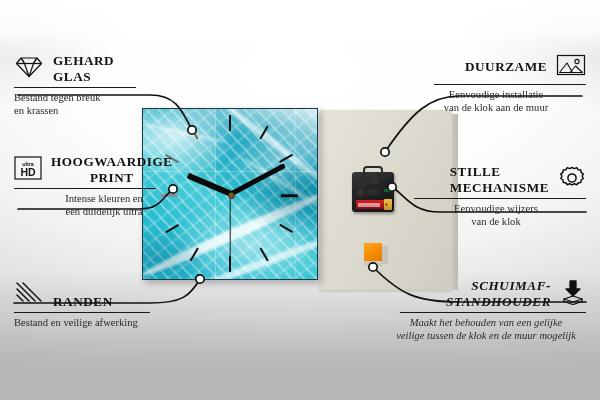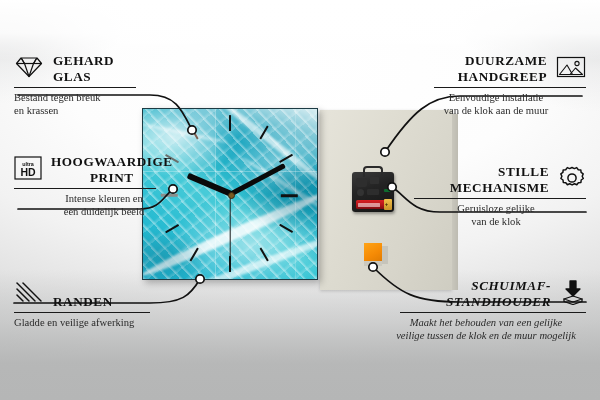--- a/index.html
+++ b/index.html
@@ -276,21 +276,21 @@
         </svg>
       </span>
       <span class="f-title">
         <span>HOOGWAARDIGE</span><br>
         <span>PRINT</span>
       </span>
     </div>
     <div class="f-rule" style="width:142px;"></div>
     <div class="f-desc">
       <span>Intense kleuren en</span><br>
-      <span>een duidelijk beeld</span>
+      <span>een duidelijk ultra</span>
     </div>
   </div>
 
   <div class="feature" style="left:14px;top:278px;width:190px;">
     <div class="f-head">
       <span class="icon">
         <svg width="30" height="24" viewBox="0 0 30 24">
           <g stroke="#111" stroke-width="1.5" stroke-linecap="round">
             <path d="M3 3 L21 21"></path>
             <path d="M3 9 L15 21"></path>
@@ -299,64 +299,63 @@
           </g>
         </svg>
       </span>
       <span class="f-title">
         <br>
         <span>RANDEN</span>
       </span>
     </div>
     <div class="f-rule" style="width:136px;"></div>
     <div class="f-desc">
-      <span>Gladde en veilige afwerking</span>
+      <span>Bestand en veilige afwerking</span>
     </div>
   </div>
 
   <div class="feature" style="left:406px;top:53px;width:180px;">
     <div class="f-head right">
       <span class="f-title" style="text-align:right;">
         <span>DUURZAME</span><br>
-        <span>HANDGREEP</span>
       </span>
       <span class="icon">
         <svg width="30" height="24" viewBox="0 0 30 24">
           <rect x="1.5" y="2.5" width="27" height="19" fill="none" stroke="#111" stroke-width="1.2"></rect>
           <circle cx="21" cy="8.5" r="2.1" fill="none" stroke="#111" stroke-width="1.1"></circle>
           <path d="M3.5 19.5 L11 10 L16.5 19.5 Z" fill="none" stroke="#111" stroke-width="1.1" stroke-linejoin="round"></path>
           <path d="M14 19.5 L19.5 13 L26.5 19.5 Z" fill="none" stroke="#111" stroke-width="1.1" stroke-linejoin="round"></path>
         </svg>
       </span>
     </div>
     <div class="f-rule" style="width:152px;margin-left:auto;"></div>
     <div class="f-desc right">
       <span>Eenvoudige installatie</span><br>
       <span>van de klok aan de muur</span>
     </div>
   </div>
 
   <div class="feature" style="left:406px;top:164px;width:180px;">
     <div class="f-head right">
-      <span class="f-title" style="text-align:right;">
+      <span class="f-title" style="">
         <span>STILLE</span><br>
         <span>MECHANISME</span>
       </span>
       <span class="icon">
         <svg width="28" height="26" viewBox="0 0 28 26">
           <g fill="none" stroke="#111" stroke-width="1.5" stroke-linejoin="round">
             <path d="M14 2.5 l2.4 1.1 2.3-1 1.6 2.1 2.5 .2 .3 2.5 2.1 1.5 -1 2.3 1.1 2.3 -2.1 1.5 -.3 2.5 -2.5 .2 -1.6 2.1 -2.3-1 -2.4 1.1 -2.4-1.1 -2.3 1 -1.6-2.1 -2.5-.2 -.3-2.5 -2.1-1.5 1-2.3 -1.1-2.3 2.1-1.5 .3-2.5 2.5-.2 1.6-2.1 2.3 1z"></path>
             <circle cx="14" cy="13" r="4.1"></circle>
           </g>
         </svg>
       </span>
     </div>
     <div class="f-rule" style="width:172px;margin-left:auto;"></div>
     <div class="f-desc right">
-      <span>Geruisloze gelijke</span><br>
+      <span>Eenvoudige wijzers</span><br>
       <span>van de klok</span>
     </div>
   </div>
 
   <div class="feature" style="left:386px;top:278px;width:200px;font-style:italic;">
     <div class="f-head right">
       <span class="f-title" style="text-align:right;">
         <span>SCHUIMAF-</span><br>
         <span>STANDHOUDER</span>
       </span>

